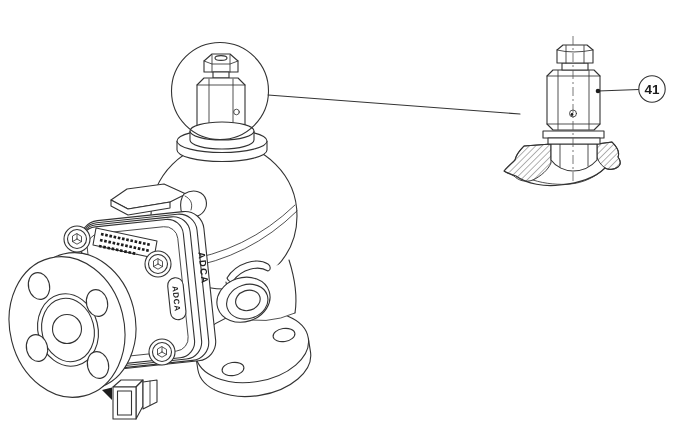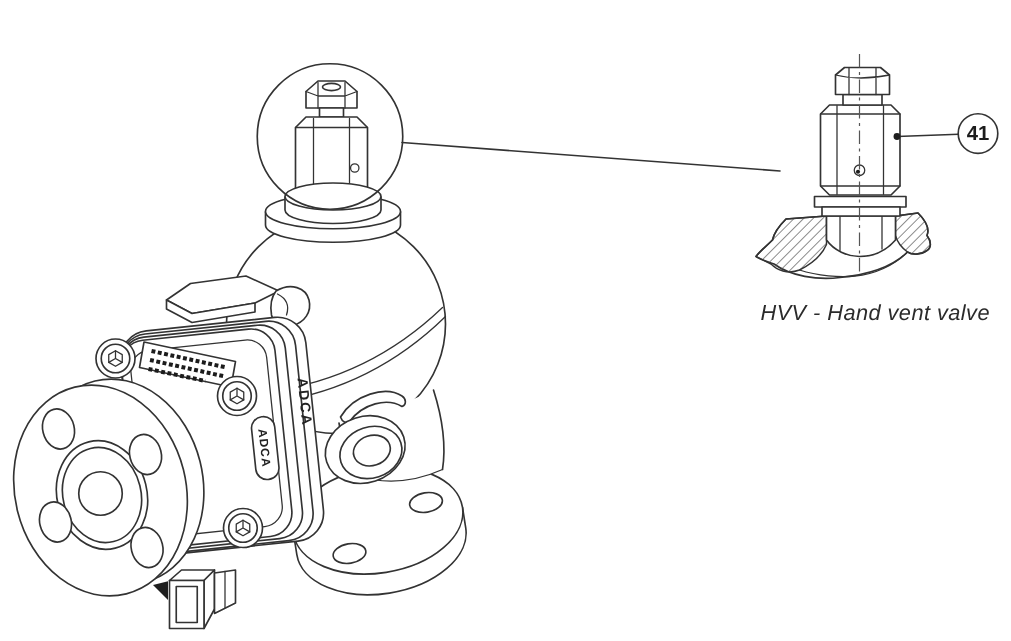--- a/index.html
+++ b/index.html
@@ -177,14 +177,13 @@
 
     <g>
       <line x1="598" y1="91" x2="639" y2="89.5" class="ln" stroke-width="1"></line>
       <circle cx="598" cy="91" r="2.3" class="blk"></circle>
       <circle cx="652" cy="89" r="13.2" class="wf" stroke-width="1.25"></circle>
       <text x="652" y="93.5" text-anchor="middle" class="balloon-t">41</text>
     </g>
   </g>
 </svg>
 
-<div class="caption">HVV - Hand vent valve</div>
 </div>
 
 </body></html>

